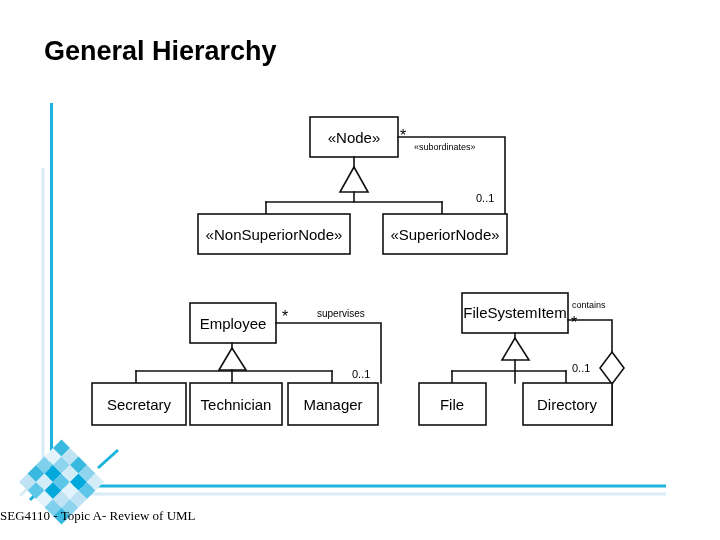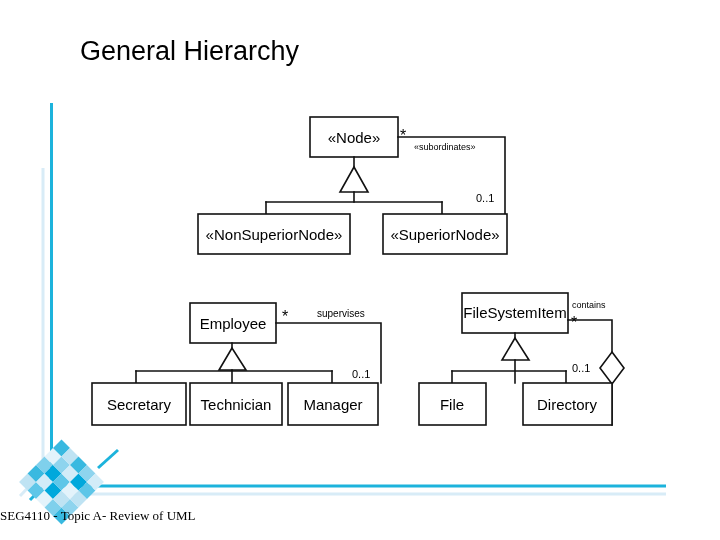--- a/index.html
+++ b/index.html
@@ -23,25 +23,24 @@
     pointer-events: none;
   }
 
   
   #slide-title {
     position: absolute;
     left: 44px;
     top: 36px;
     font-family: "Liberation Sans", sans-serif;
     font-size: 27px;
-    font-weight: normal;
+    font-weight: bold;
     color: #000000;
     letter-spacing: 0px;
     white-space: nowrap;
-    margin-left: 36px;
   }
 
   
   #diagram {
     position: absolute;
     left: 0;
     top: 0;
     width: 720px;
     height: 540px;
   }

